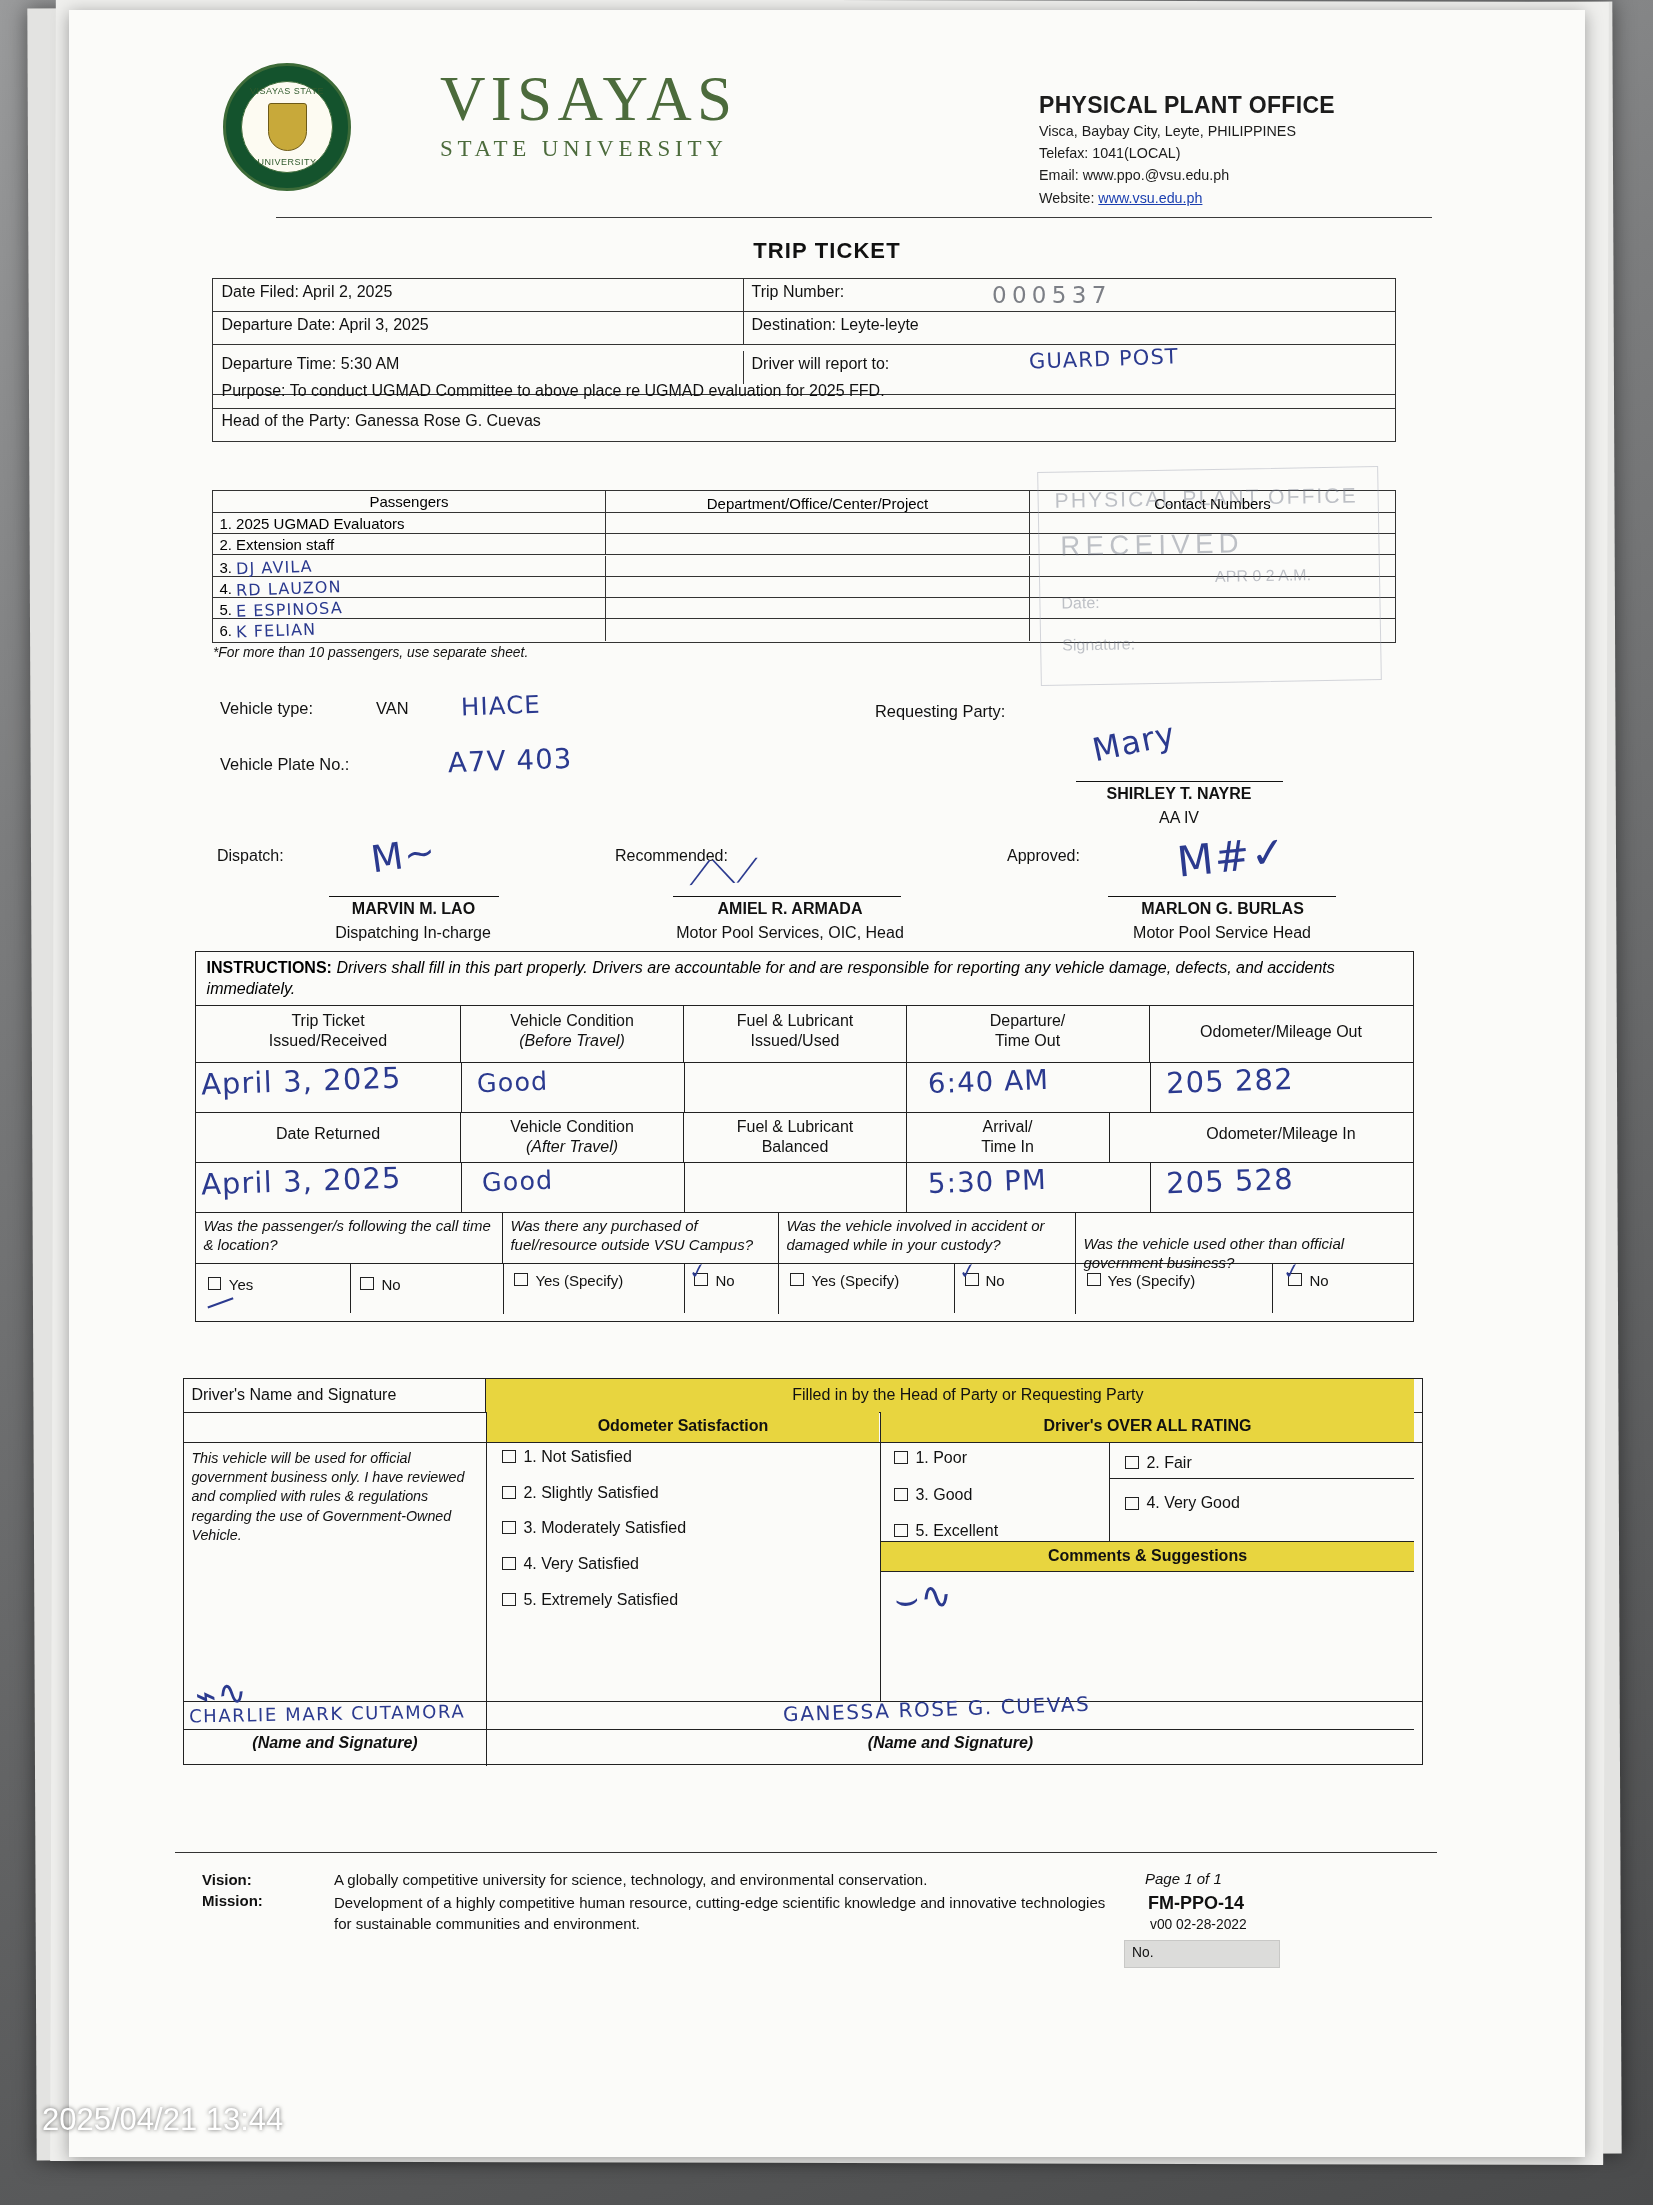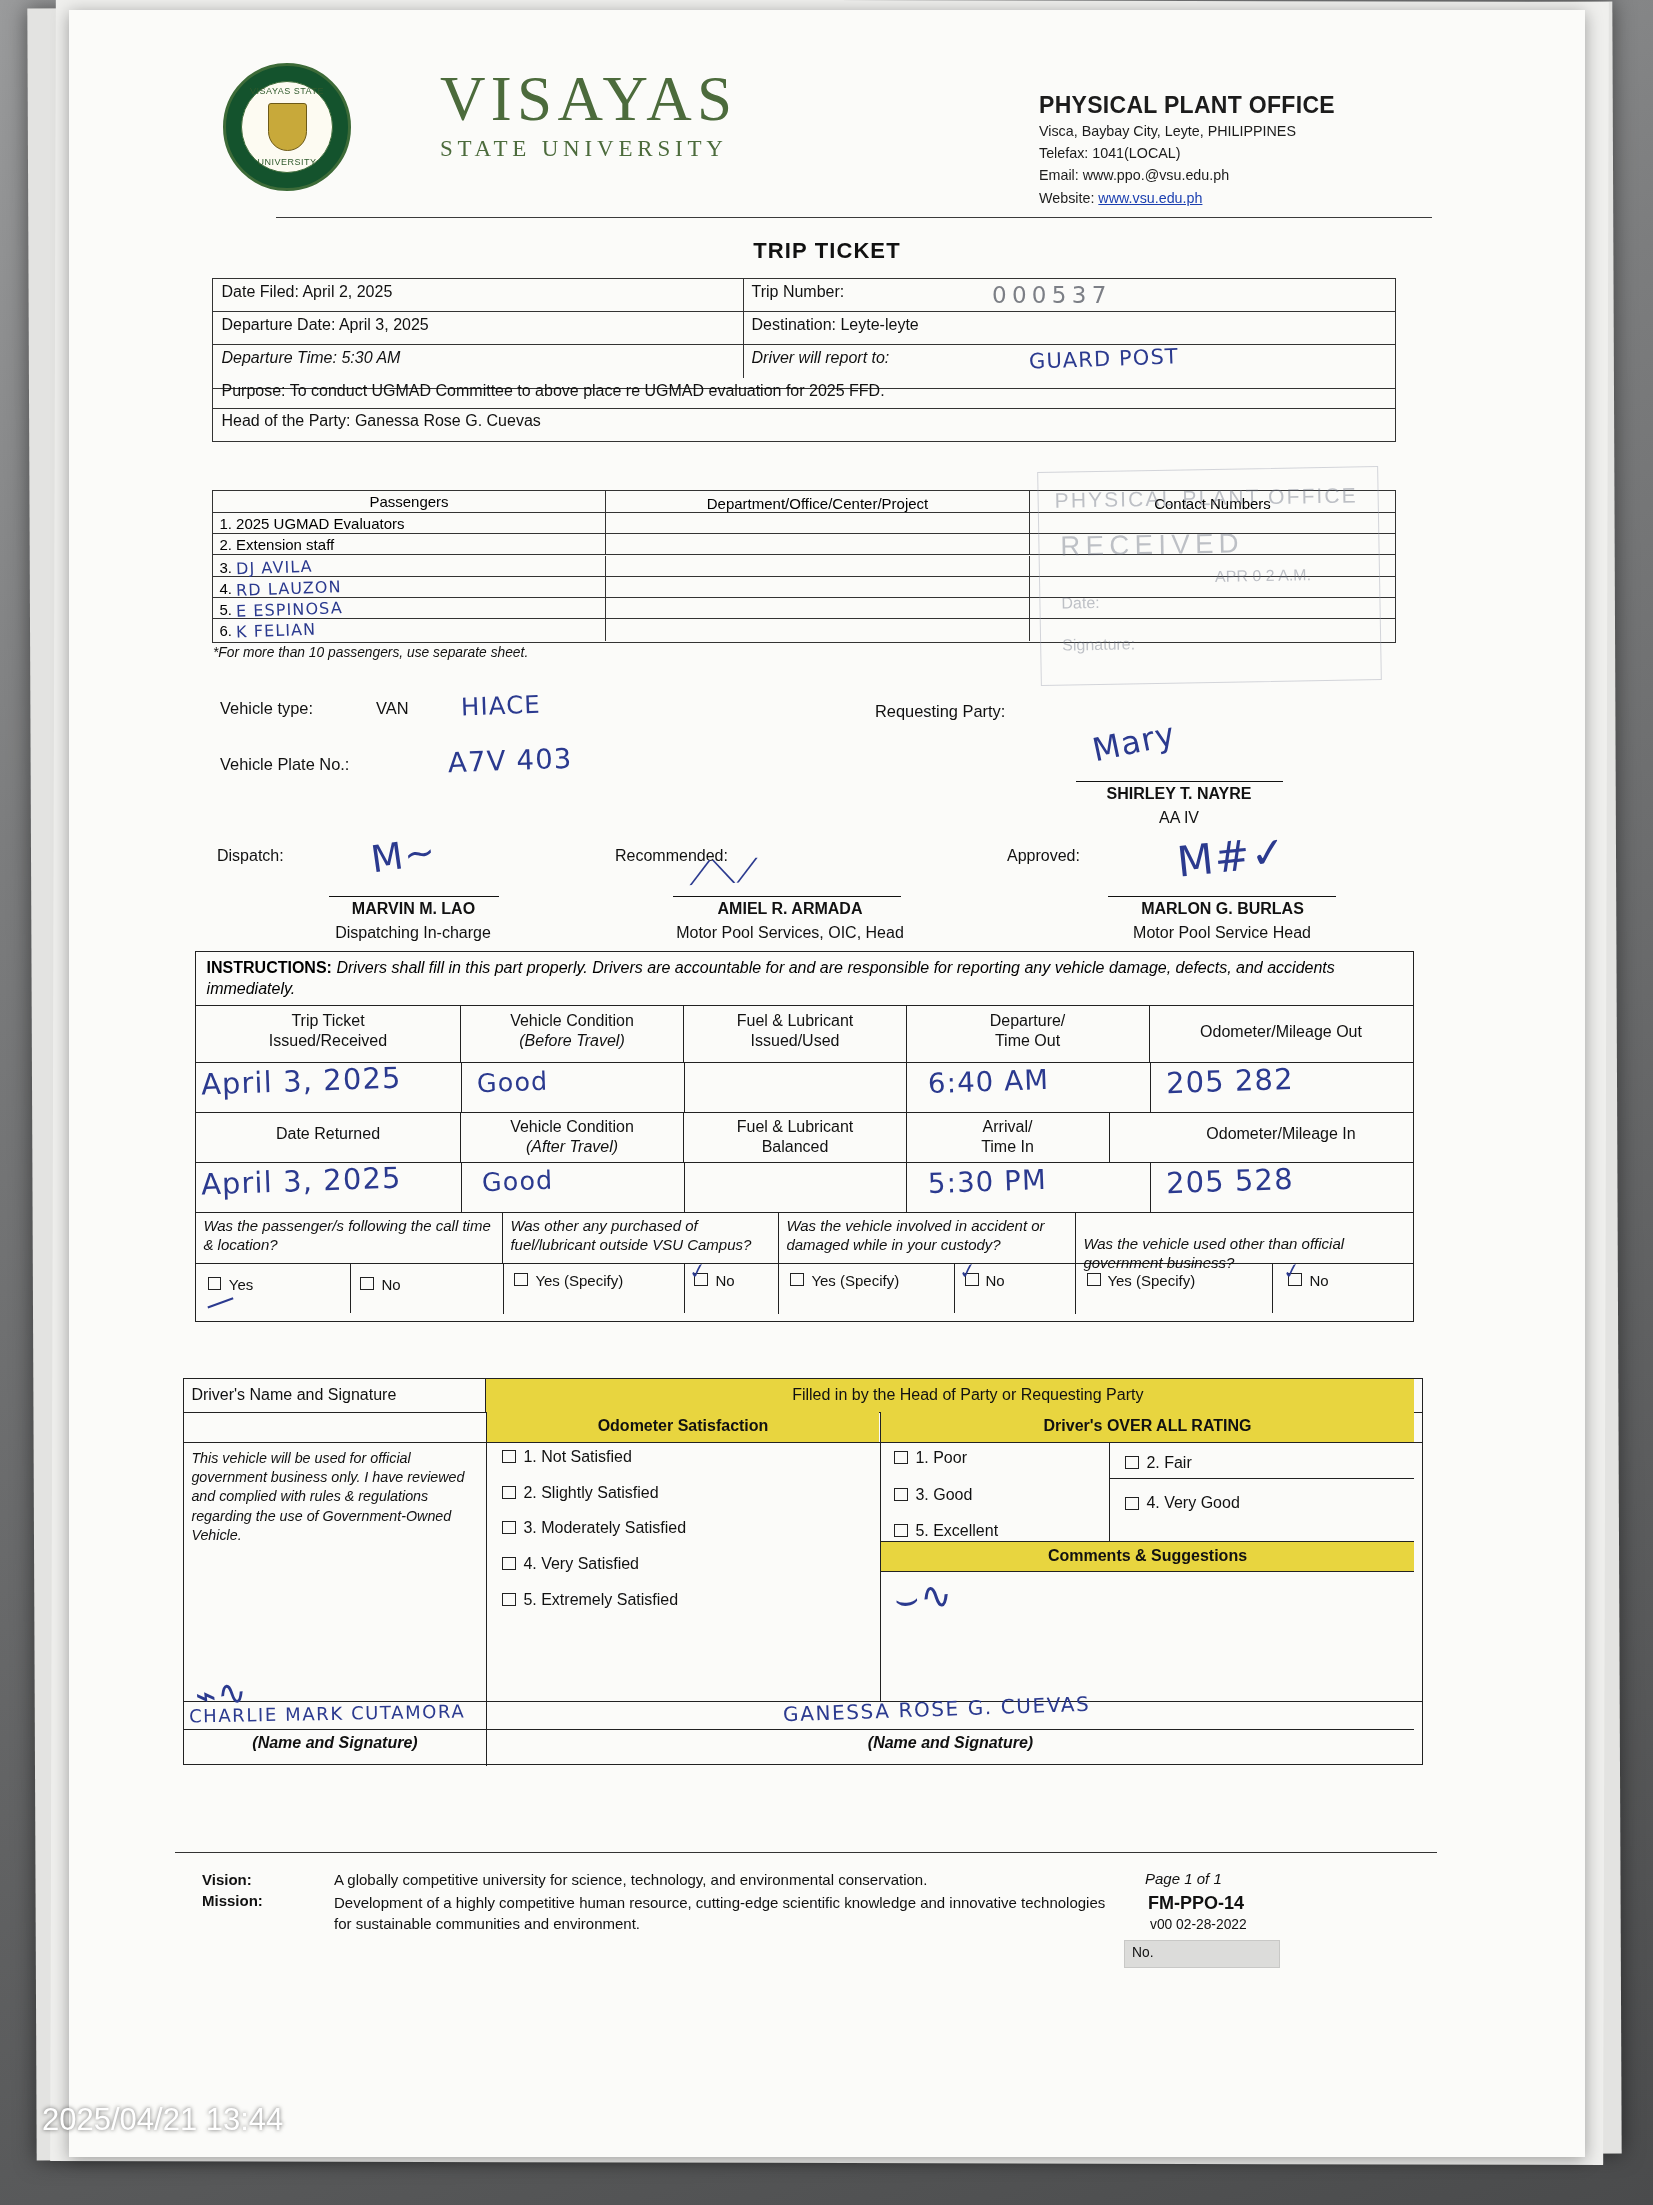--- a/index.html
+++ b/index.html
@@ -152,21 +152,21 @@
         <span>Departure Date:</span>
         <span>April 3, 2025</span>
       </div>
       <div class="vsep" style="left:530px;height:33px;"></div>
       <div class="mcell" style="left:530px;width:652px;">
         <span>Destination:</span>
         <span>Leyte-leyte</span>
       </div>
     </div>
 
-    <div class="mrow" style="top:66px;height:44px;font-style:italic;">
+    <div class="mrow" style="top:72px;height:44px;">
       <div class="mcell" style="left:0;width:530px;">
         <span>Departure Time:</span>
         <span>5:30 AM</span>
       </div>
       <div class="vsep" style="left:530px;height:33px;"></div>
       <div class="mcell" style="left:530px;width:652px;">
         <span>Driver will report to:</span>
       </div>
     </div>
     <div class="hand" style="left:816px;top:68px;font-size:21px;">GUARD POST</div>
@@ -304,21 +304,21 @@
     <div style="position:absolute;left:488px;top:210px;width:1.1px;height:50px;background:#222;"></div>
     <div style="position:absolute;left:710px;top:210px;width:1.1px;height:50px;background:#222;"></div>
     <div style="position:absolute;left:954px;top:210px;width:1.1px;height:50px;background:#222;"></div>
     <div class="hand" style="left:5.3px;top:212px;font-size:29px;">April 3, 2025</div>
     <div class="hand" style="left:286px;top:214px;font-size:25.4px;">Good</div>
     <div class="hand" style="left:732px;top:213px;font-size:27.6px;">5:30 PM</div>
     <div class="hand" style="left:970px;top:212px;font-size:29px;">205 528</div>
 
     <div style="position:absolute;left:0;top:261px;width:100%;height:50px;border-bottom:1.1px solid #222;"></div>
     <div class="cell ital" style="left:0;top:261px;width:307px;height:50px;border-right:1.1px solid #222;font-size:15px;line-height:1.3;">Was the passenger/s following the call time &amp; location?</div>
-    <div class="cell ital" style="left:307px;top:261px;width:276px;height:101px;border-right:1.1px solid #222;font-size:15px;line-height:1.3;">Was other any purchased of fuel/lubricant outside VSU Campus?</div>
+    <div class="cell ital" style="left:307px;top:261px;width:276px;height:101px;border-right:1.1px solid #222;font-size:15px;line-height:1.3;">Was there any purchased of fuel/resource outside VSU Campus?</div>
     <div class="cell ital" style="left:583px;top:261px;width:297px;height:101px;border-right:1.1px solid #222;font-size:15px;line-height:1.3;">Was the vehicle involved in accident or damaged while in your custody?</div>
     <div class="cell ital" style="left:880px;top:261px;width:336px;height:101px;font-size:15px;line-height:1.3;padding-top:21px;">Was the vehicle used other than official government business?</div>
 
     <div style="position:absolute;left:0;top:311px;width:307px;height:50px;border-right:1.1px solid #222;border-top:1.1px solid #222;"></div>
     <div style="position:absolute;left:154px;top:311px;width:1.1px;height:50px;background:#222;"></div>
     <div class="cb" style="left:11.7px;top:325px;"></div>
     <div class="cell" style="left:25.4px;top:321px;font-size:15px;">Yes</div>
     <div class="cb" style="left:164px;top:325px;"></div>
     <div class="cell" style="left:178px;top:321px;font-size:15px;">No</div>
     <div class="scrib" style="left:10.6px;top:350px;width:26.5px;"></div>

